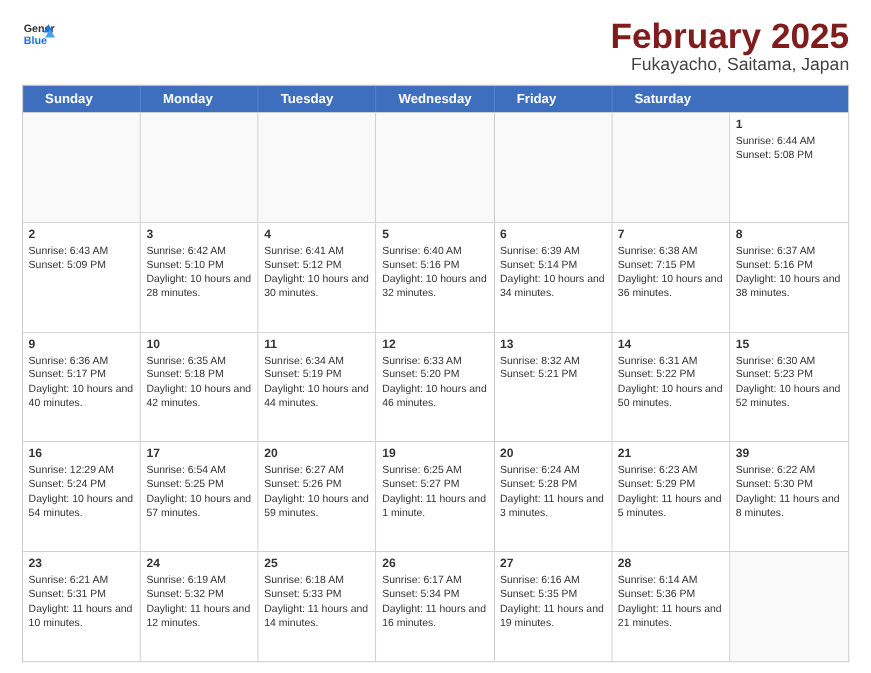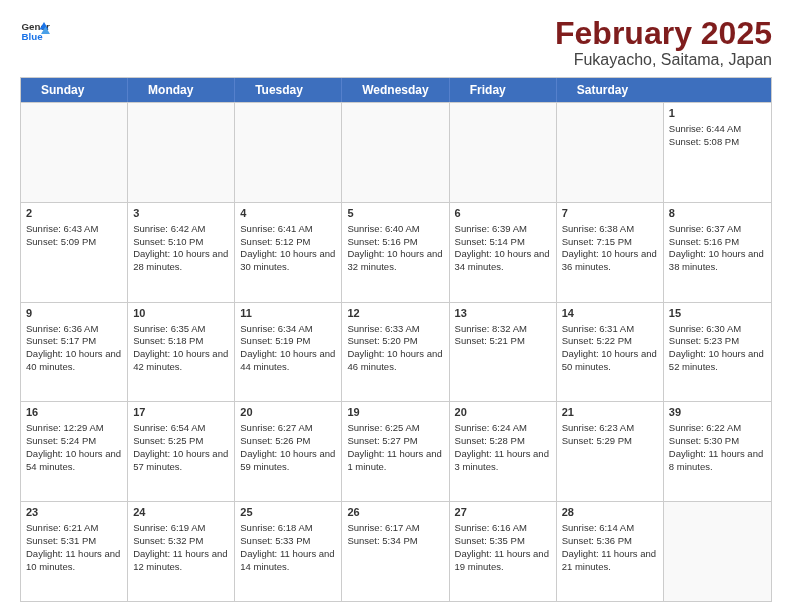--- a/index.html
+++ b/index.html
@@ -249,20 +249,21 @@
           <div class="cal-cell">
             <span class="day-num">20</span>
             <div>Sunrise: 6:24 AM</div>
             <div>Sunset: 5:28 PM</div>
             <div>Daylight: 11 hours and 3 minutes.</div>
           </div>
           <div class="cal-cell">
             <span class="day-num">21</span>
             <div>Sunrise: 6:23 AM</div>
             <div>Sunset: 5:29 PM</div>
+            <div>Daylight: 11 hours and 5 minutes.</div>
           </div>
           <div class="cal-cell">
             <span class="day-num">39</span>
             <div>Sunrise: 6:22 AM</div>
             <div>Sunset: 5:30 PM</div>
             <div>Daylight: 11 hours and 8 minutes.</div>
           </div>
         </div>
         <div class="cal-row">
           <div class="cal-cell">
@@ -280,20 +281,21 @@
           <div class="cal-cell">
             <span class="day-num">25</span>
             <div>Sunrise: 6:18 AM</div>
             <div>Sunset: 5:33 PM</div>
             <div>Daylight: 11 hours and 14 minutes.</div>
           </div>
           <div class="cal-cell">
             <span class="day-num">26</span>
             <div>Sunrise: 6:17 AM</div>
             <div>Sunset: 5:34 PM</div>
+            <div>Daylight: 11 hours and 16 minutes.</div>
           </div>
           <div class="cal-cell">
             <span class="day-num">27</span>
             <div>Sunrise: 6:16 AM</div>
             <div>Sunset: 5:35 PM</div>
             <div>Daylight: 11 hours and 19 minutes.</div>
           </div>
           <div class="cal-cell">
             <span class="day-num">28</span>
             <div>Sunrise: 6:14 AM</div>

